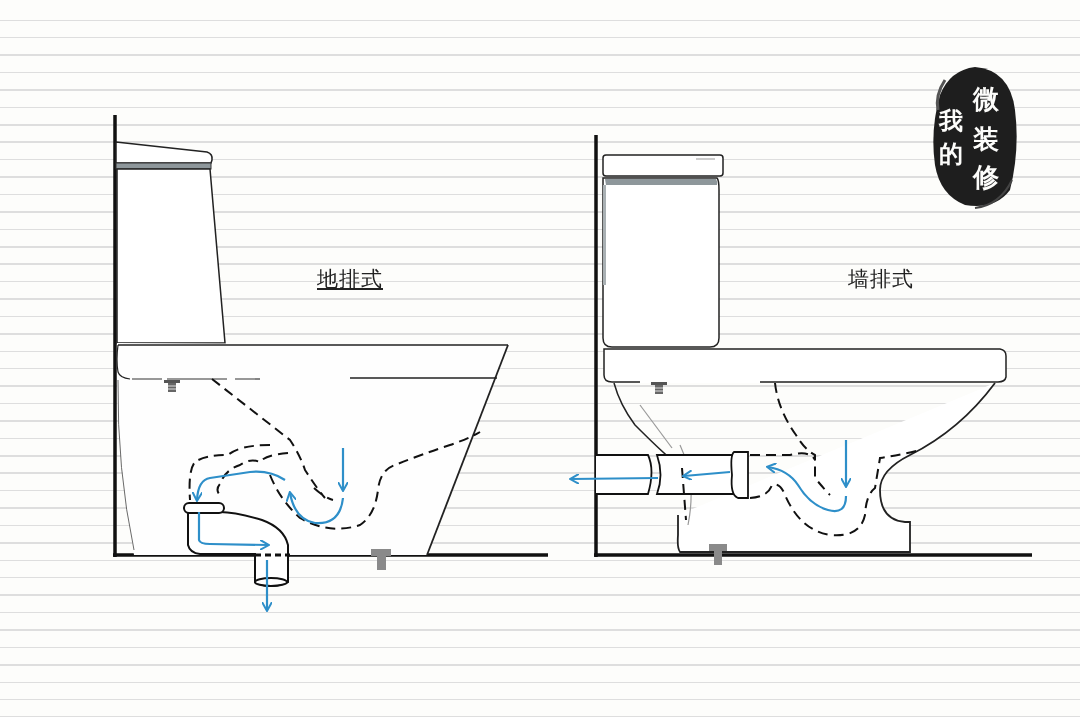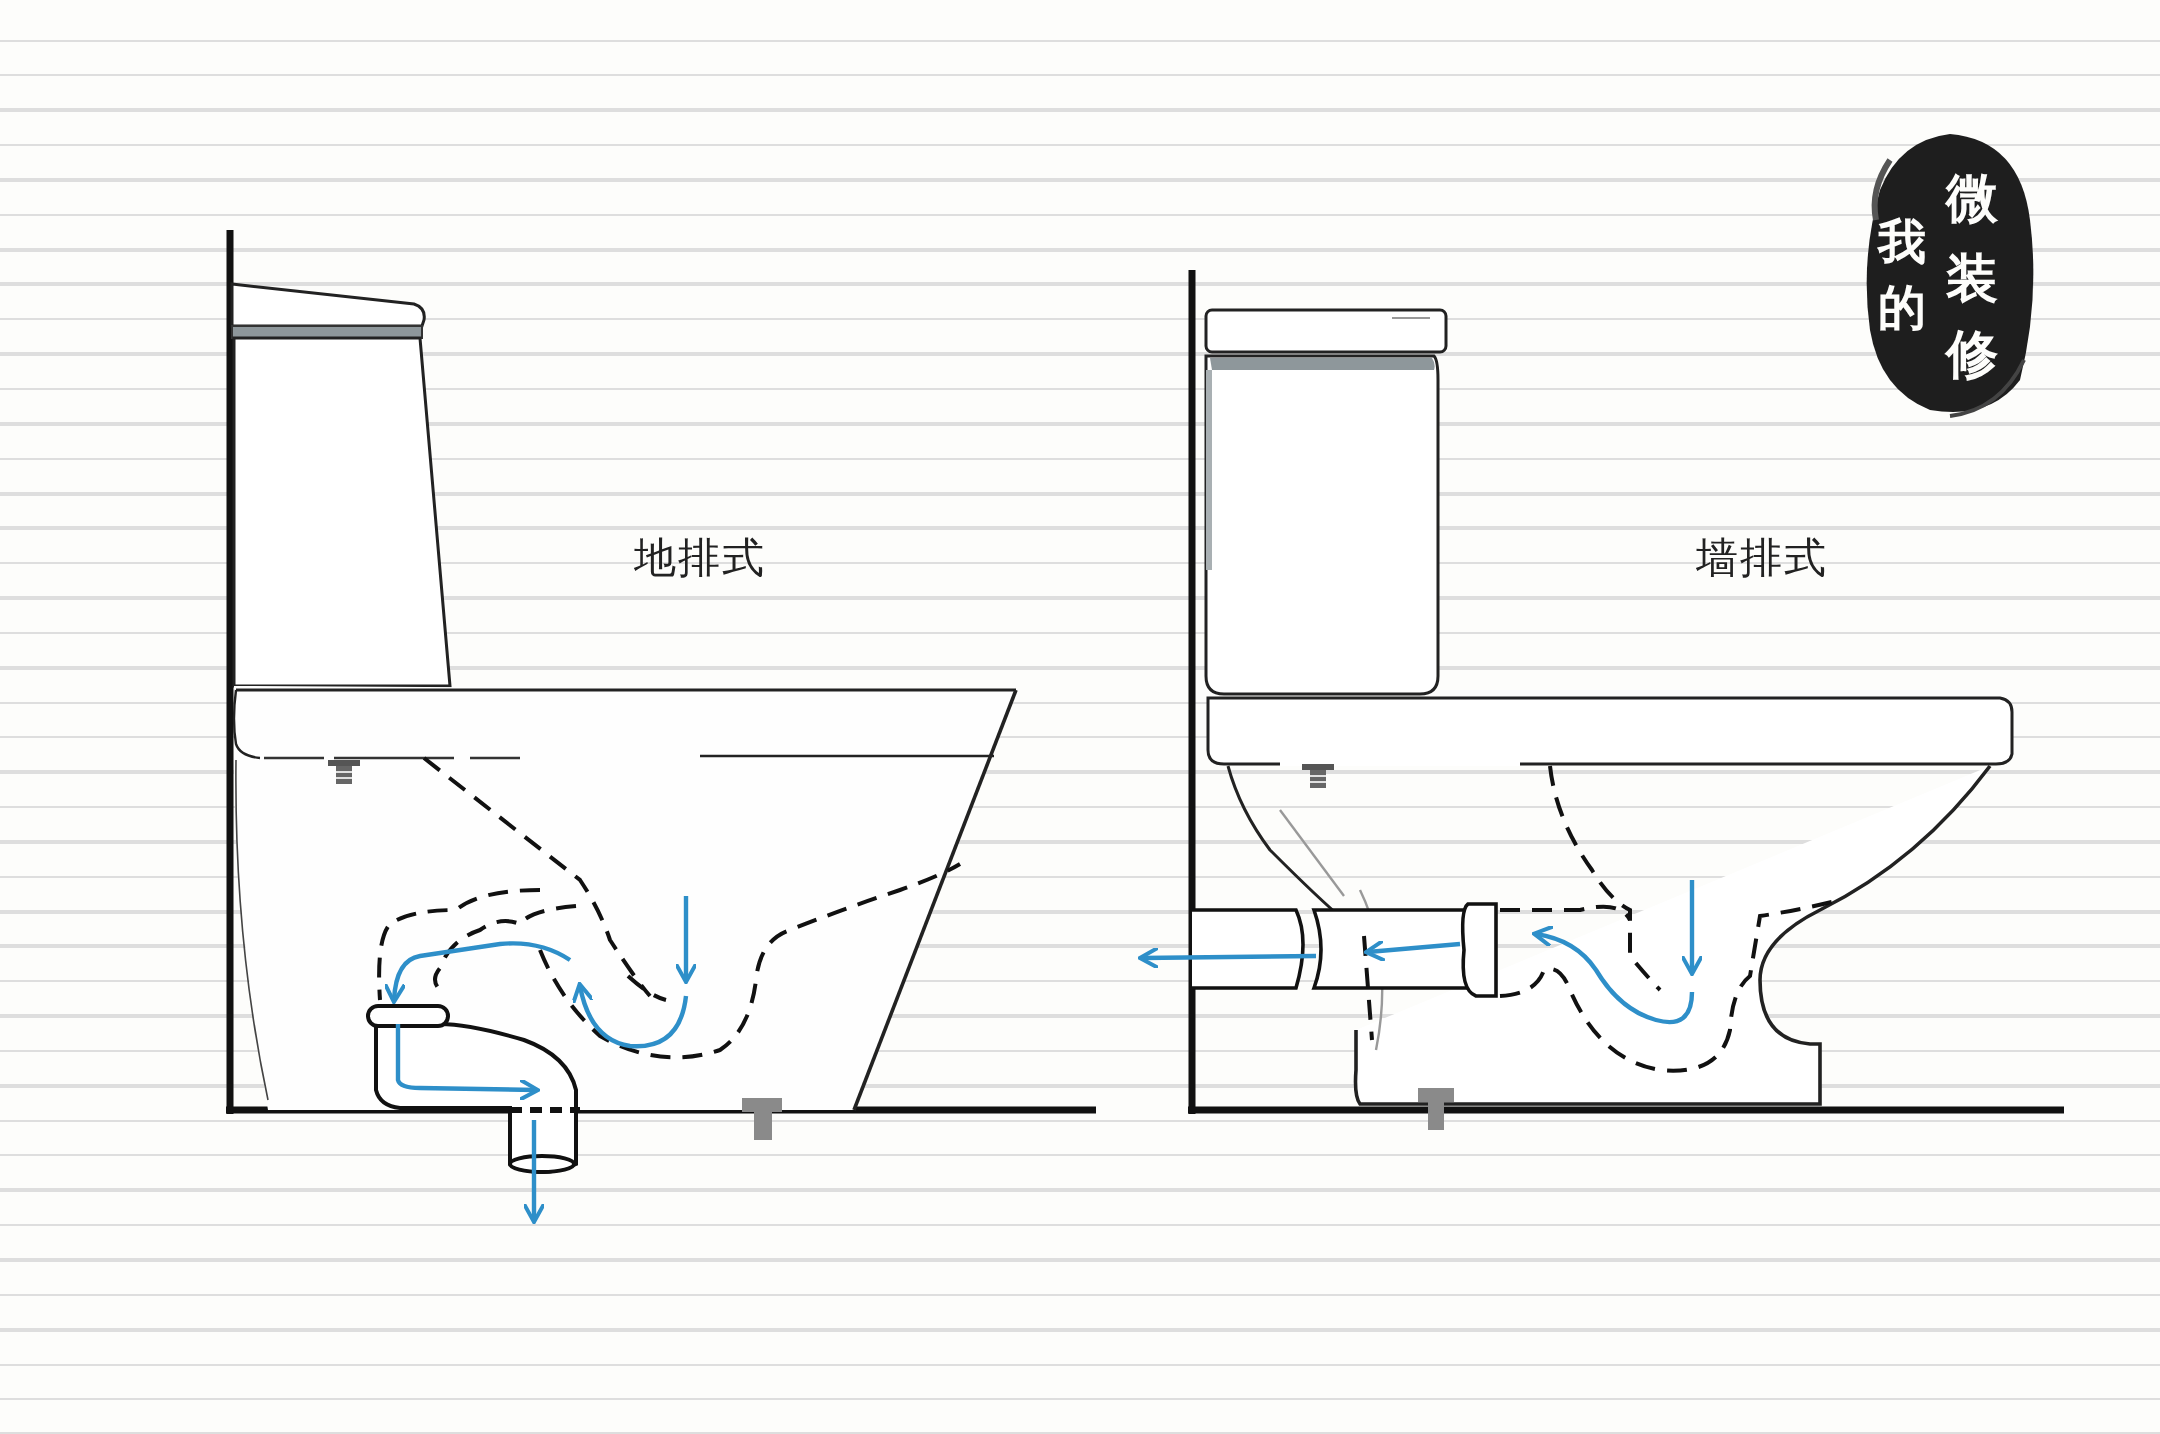--- a/index.html
+++ b/index.html
@@ -18,21 +18,21 @@
       transparent 20.5px, transparent 17.4px);
   }
   .ruled {
     position: absolute; left: 0; width: 1080px; height: 1.5px; background: #dedede;
   }
   svg.draw { position: absolute; left: 0; top: 0; }
   .label {
     position: absolute; font-size: 21px; color: #222;
     font-family: "DejaVu Sans", sans-serif; letter-spacing: 1px;
   }
-  #label-floor { left: 317px; top: 265px; }
+  #label-floor { left: 317px; top: 265px; text-decoration: underline; }
   #label-wall { left: 848px; top: 265px; }
   .stamp-char {
     position: absolute; color: #fdfdfb; font-size: 26px; font-weight: bold;
     font-family: "DejaVu Serif", serif;
   }
 </style>
 </head>
 <body>
 
 <div id="stage" style="background-image: none;">

